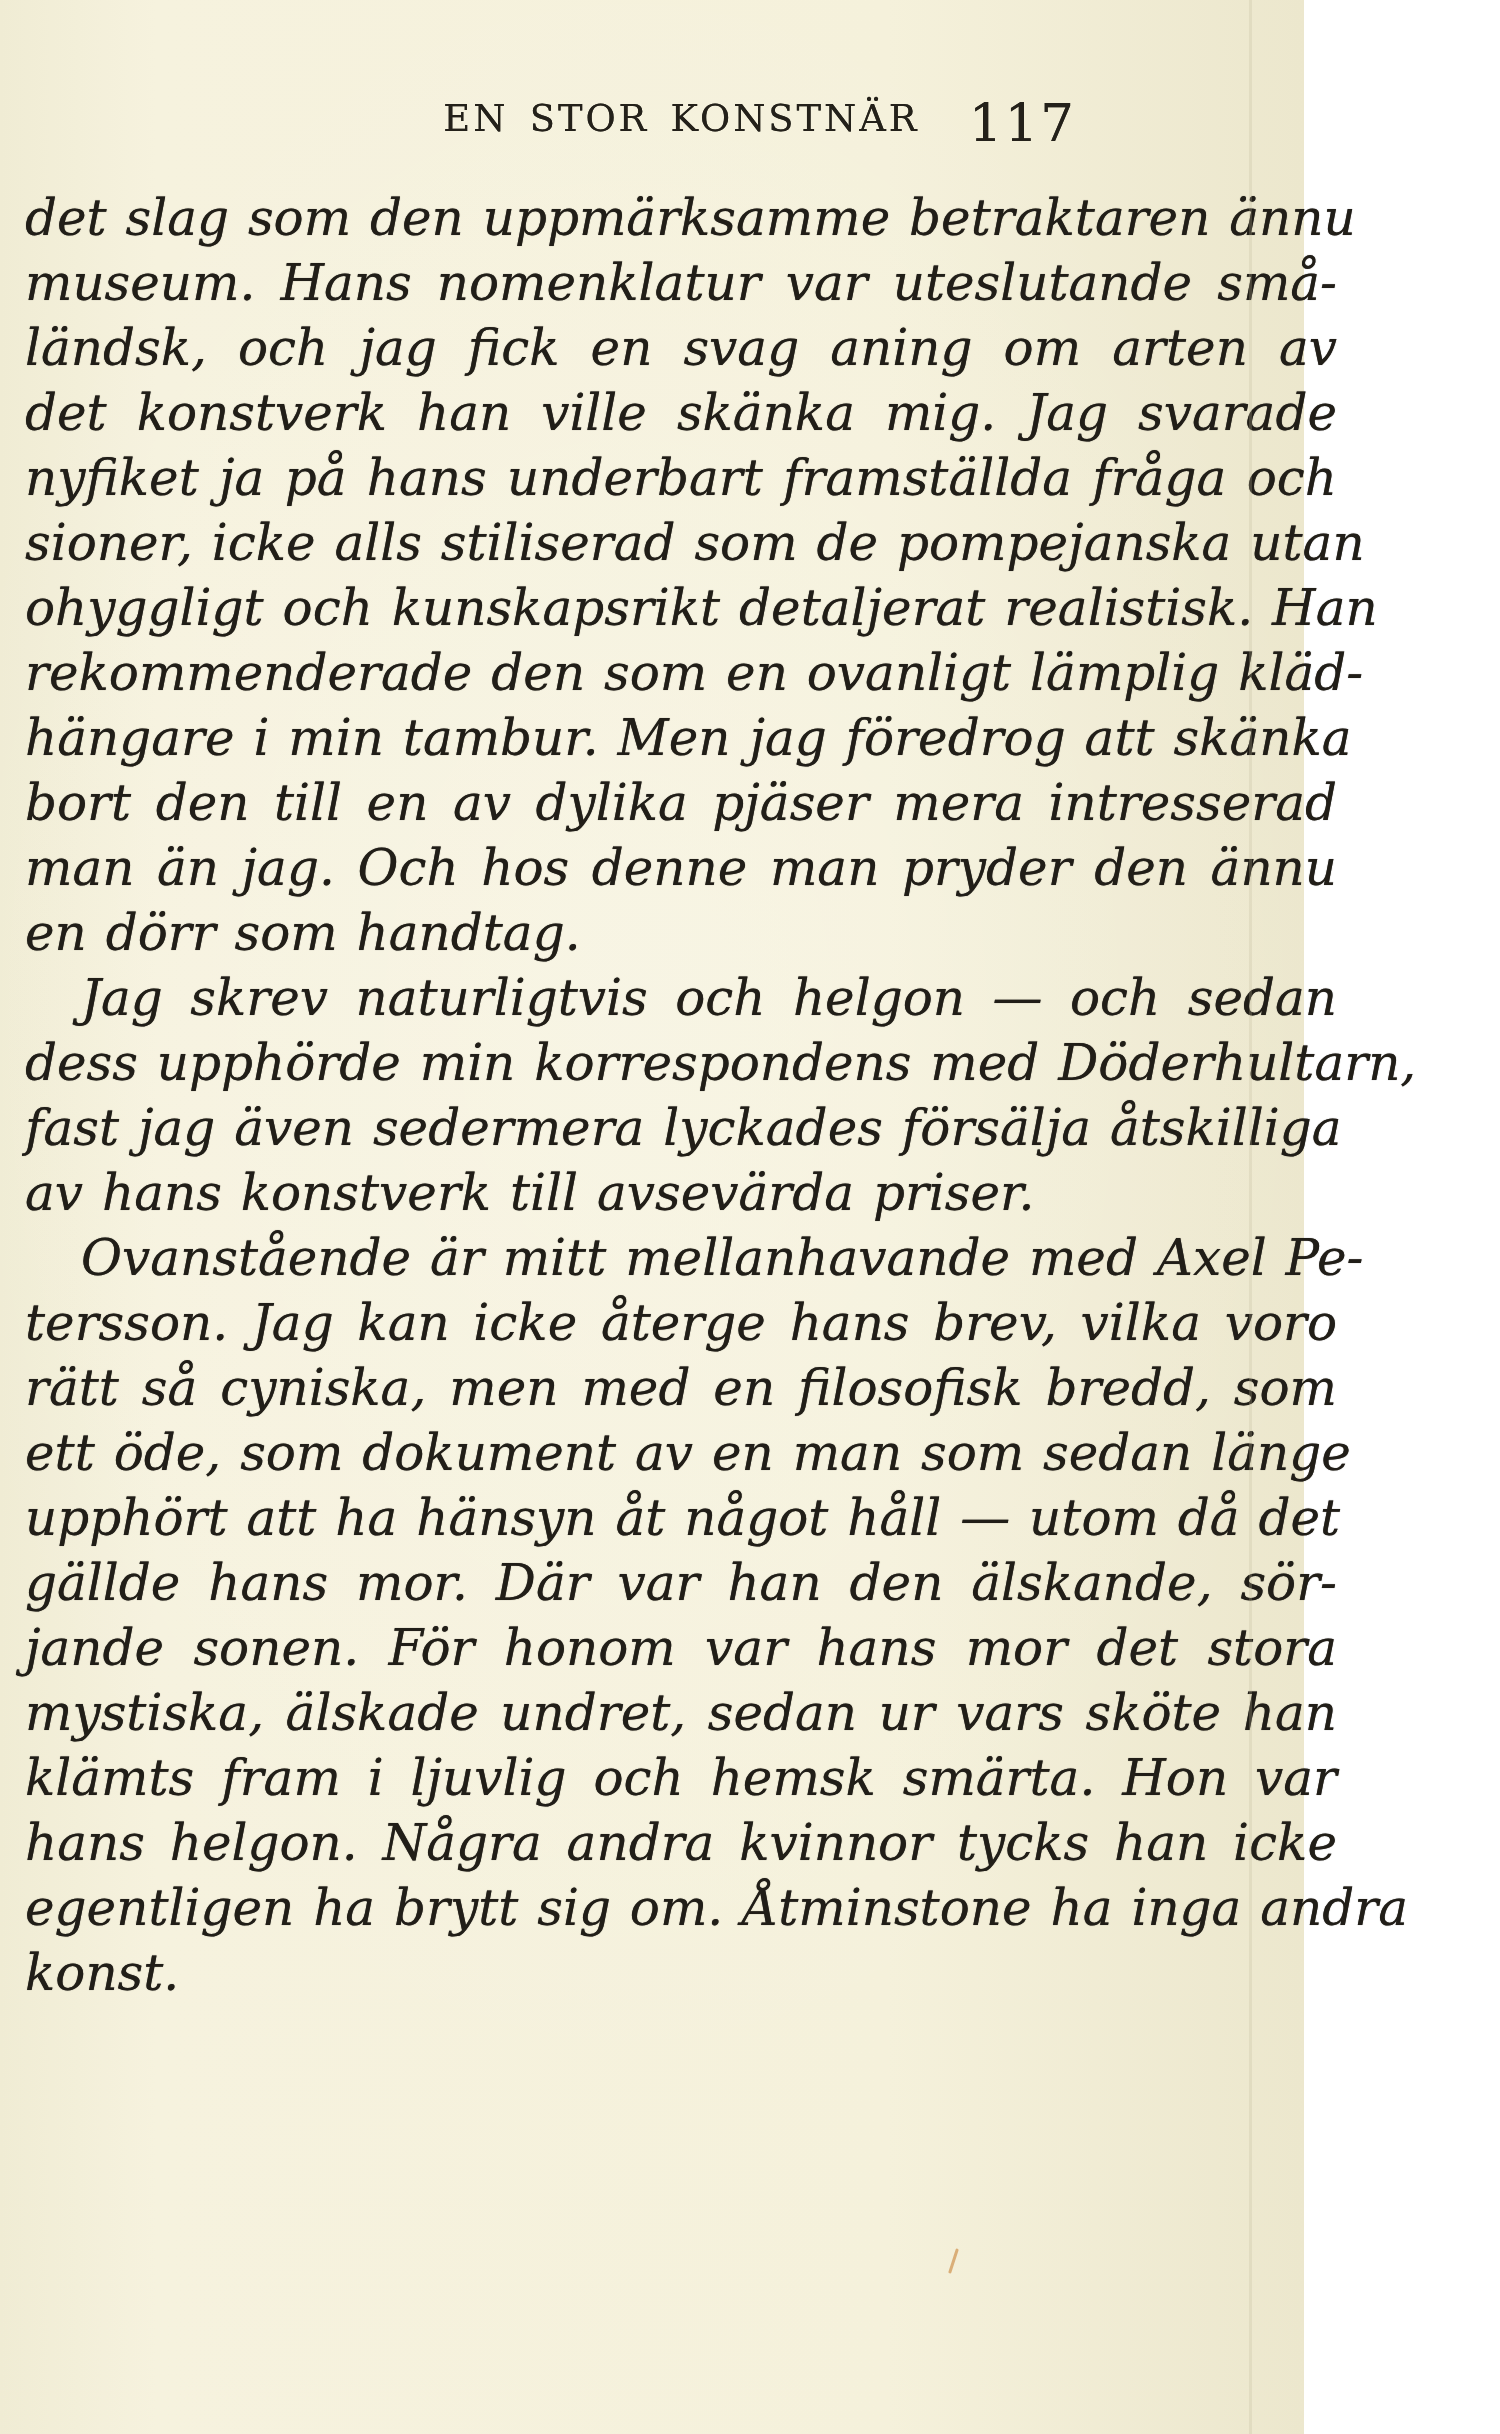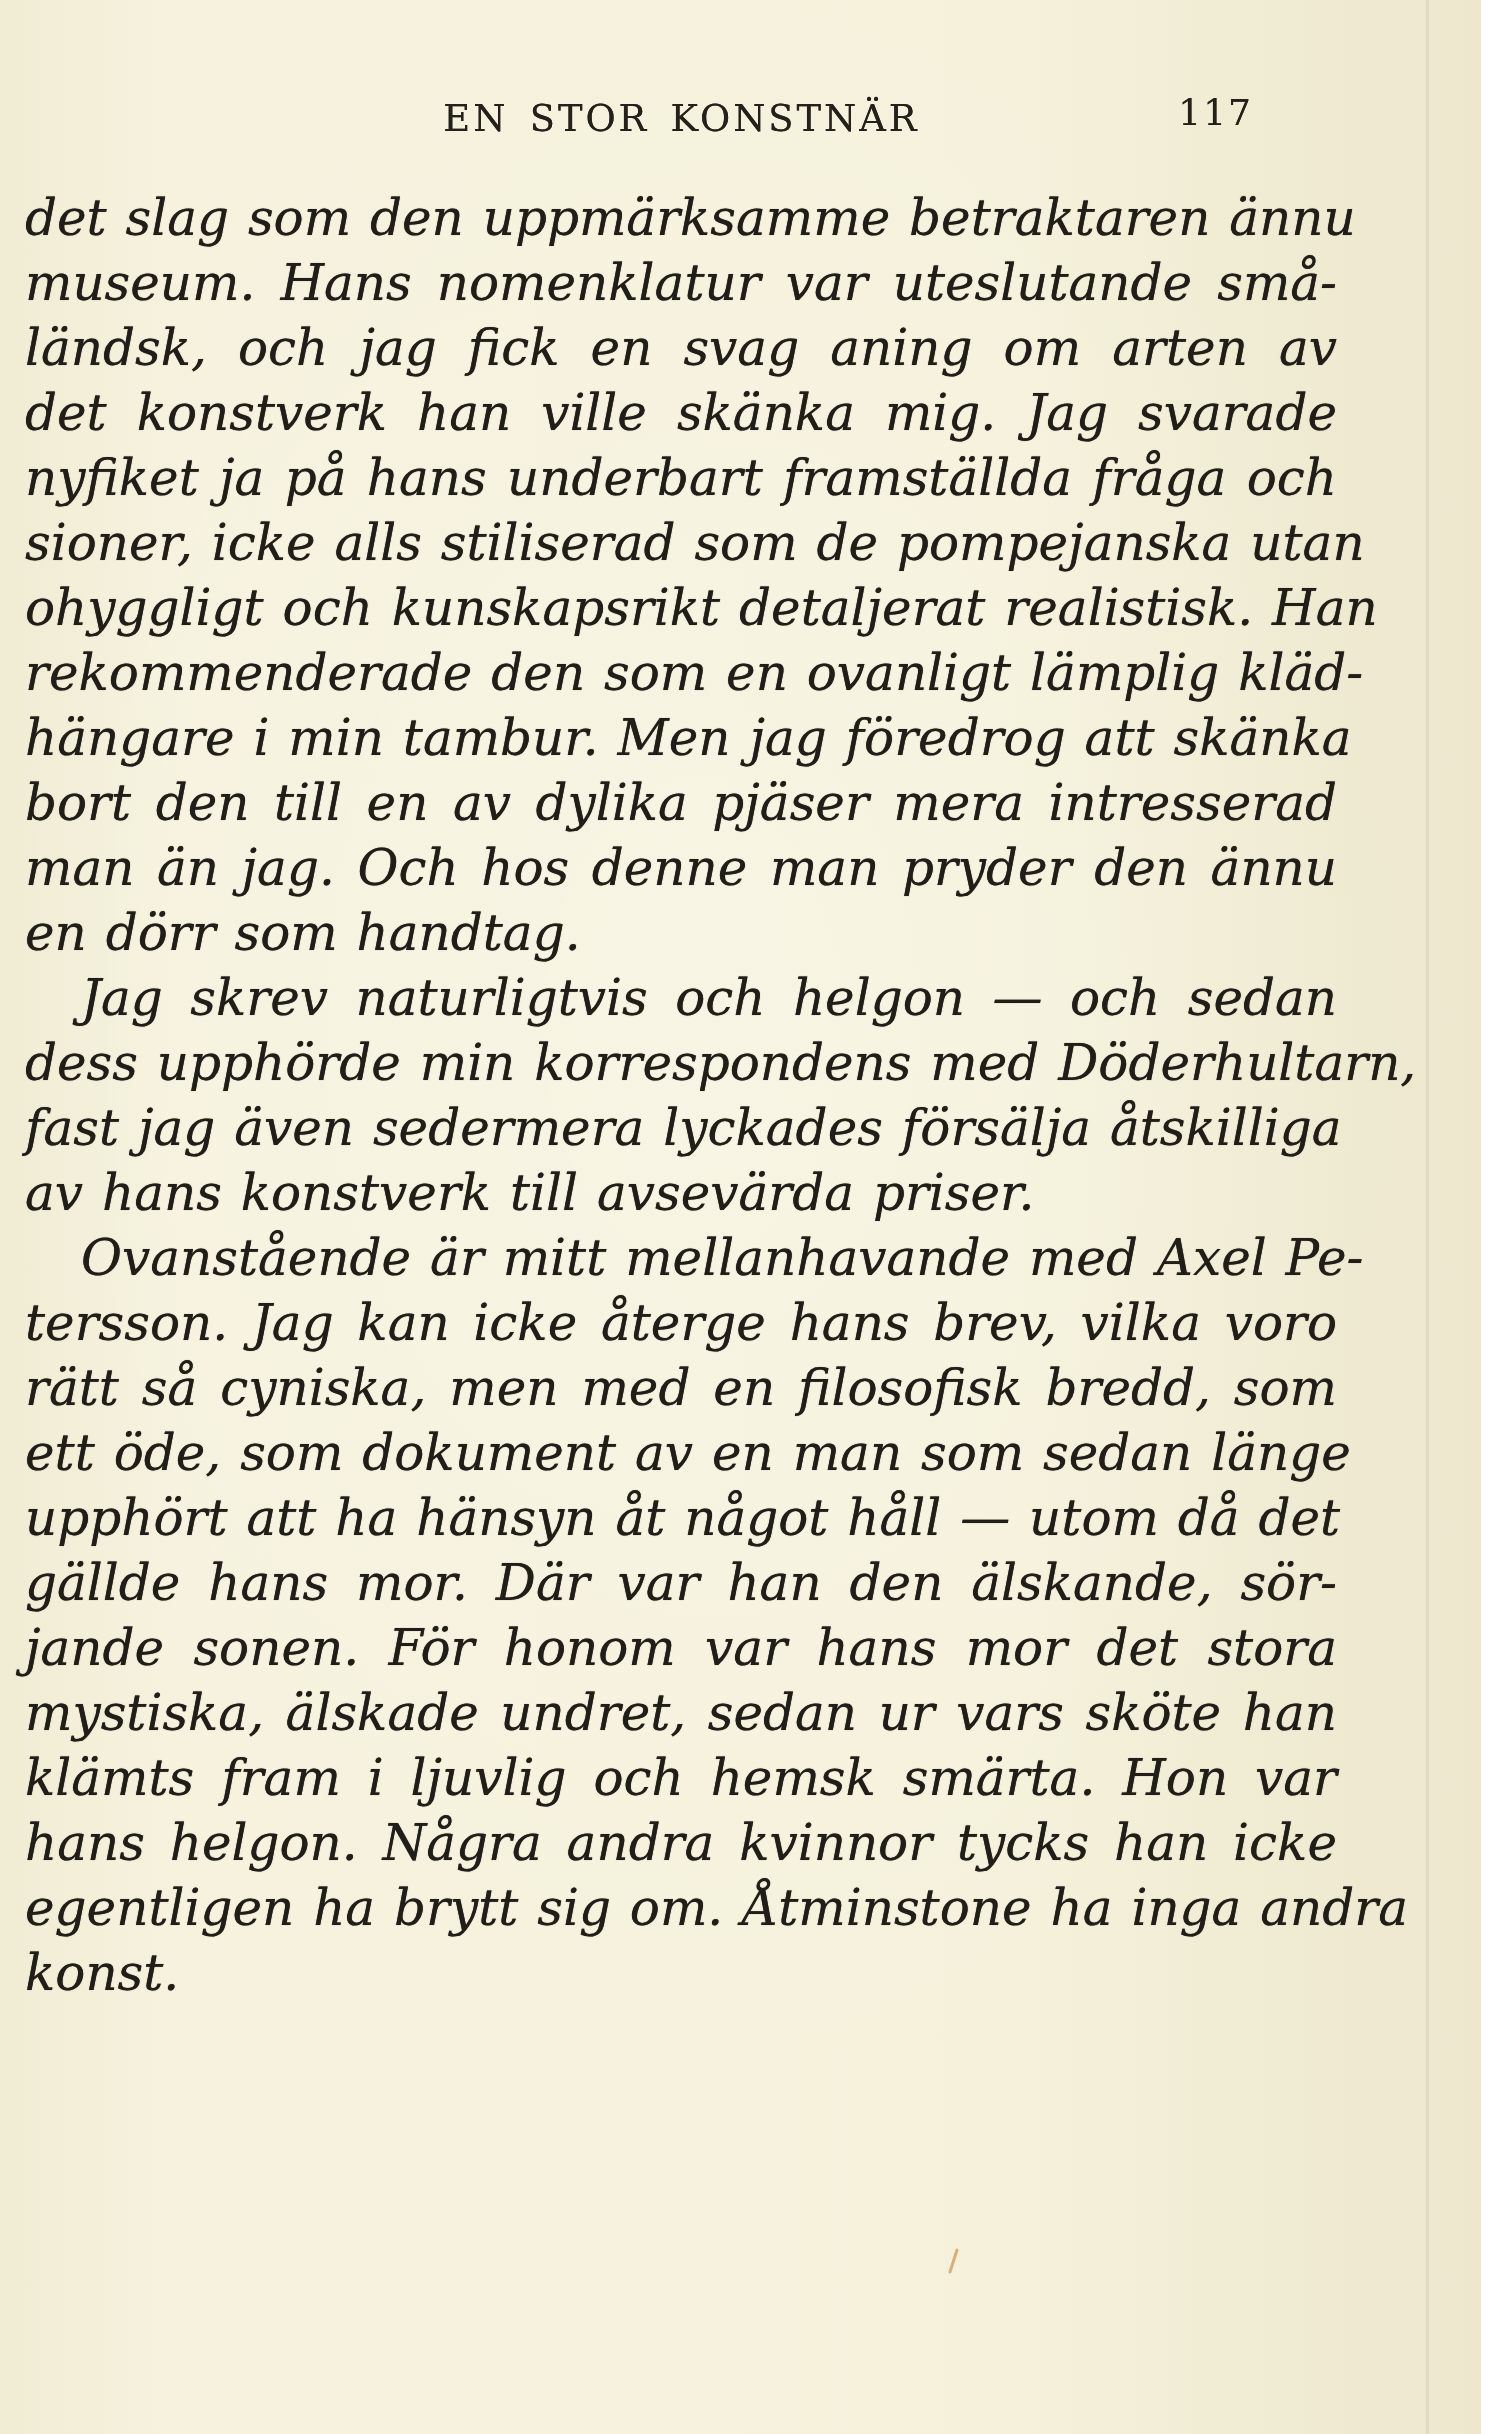--- a/index.html
+++ b/index.html
@@ -4,21 +4,21 @@
 <style>
   html, body {
     margin: 0;
     padding: 0;
     width: 1500px;
     height: 2434px;
     overflow: hidden;
   }
   .page {
     position: relative;
-    width: 1481px;
+    width: 1304px;
     height: 2434px;
     background:
       radial-gradient(ellipse 1200px 1800px at 48% 42%, rgba(255,255,252,0.25), rgba(255,255,252,0) 60%),
       linear-gradient(90deg, #f0ecd4 0%, #f6f2de 12%, #f5f1db 68%, #ece7cd 100%);
     font-family: "DejaVu Serif", "Liberation Serif", serif;
     color: #211e18;
   }
   
   .page::after {
     content: "";
@@ -44,21 +44,21 @@
     word-spacing: 7px;
     font-weight: 400;
     color: #24211a;
     text-shadow: 0 0 0.6px rgba(33,30,24,0.85);
     transform: scaleX(0.97);
   }
   .page-number {
     position: absolute;
     top: 92px;
     right: 228px;
-    font-size: 36px;
+    font-size: 53px;
     letter-spacing: 2px;
     color: #24211a;
     text-shadow: 0 0 0.6px rgba(33,30,24,0.85);
   }
   .body-text {
     position: absolute;
     left: 25px;
     top: 186px;
     width: 1312px;
   }

